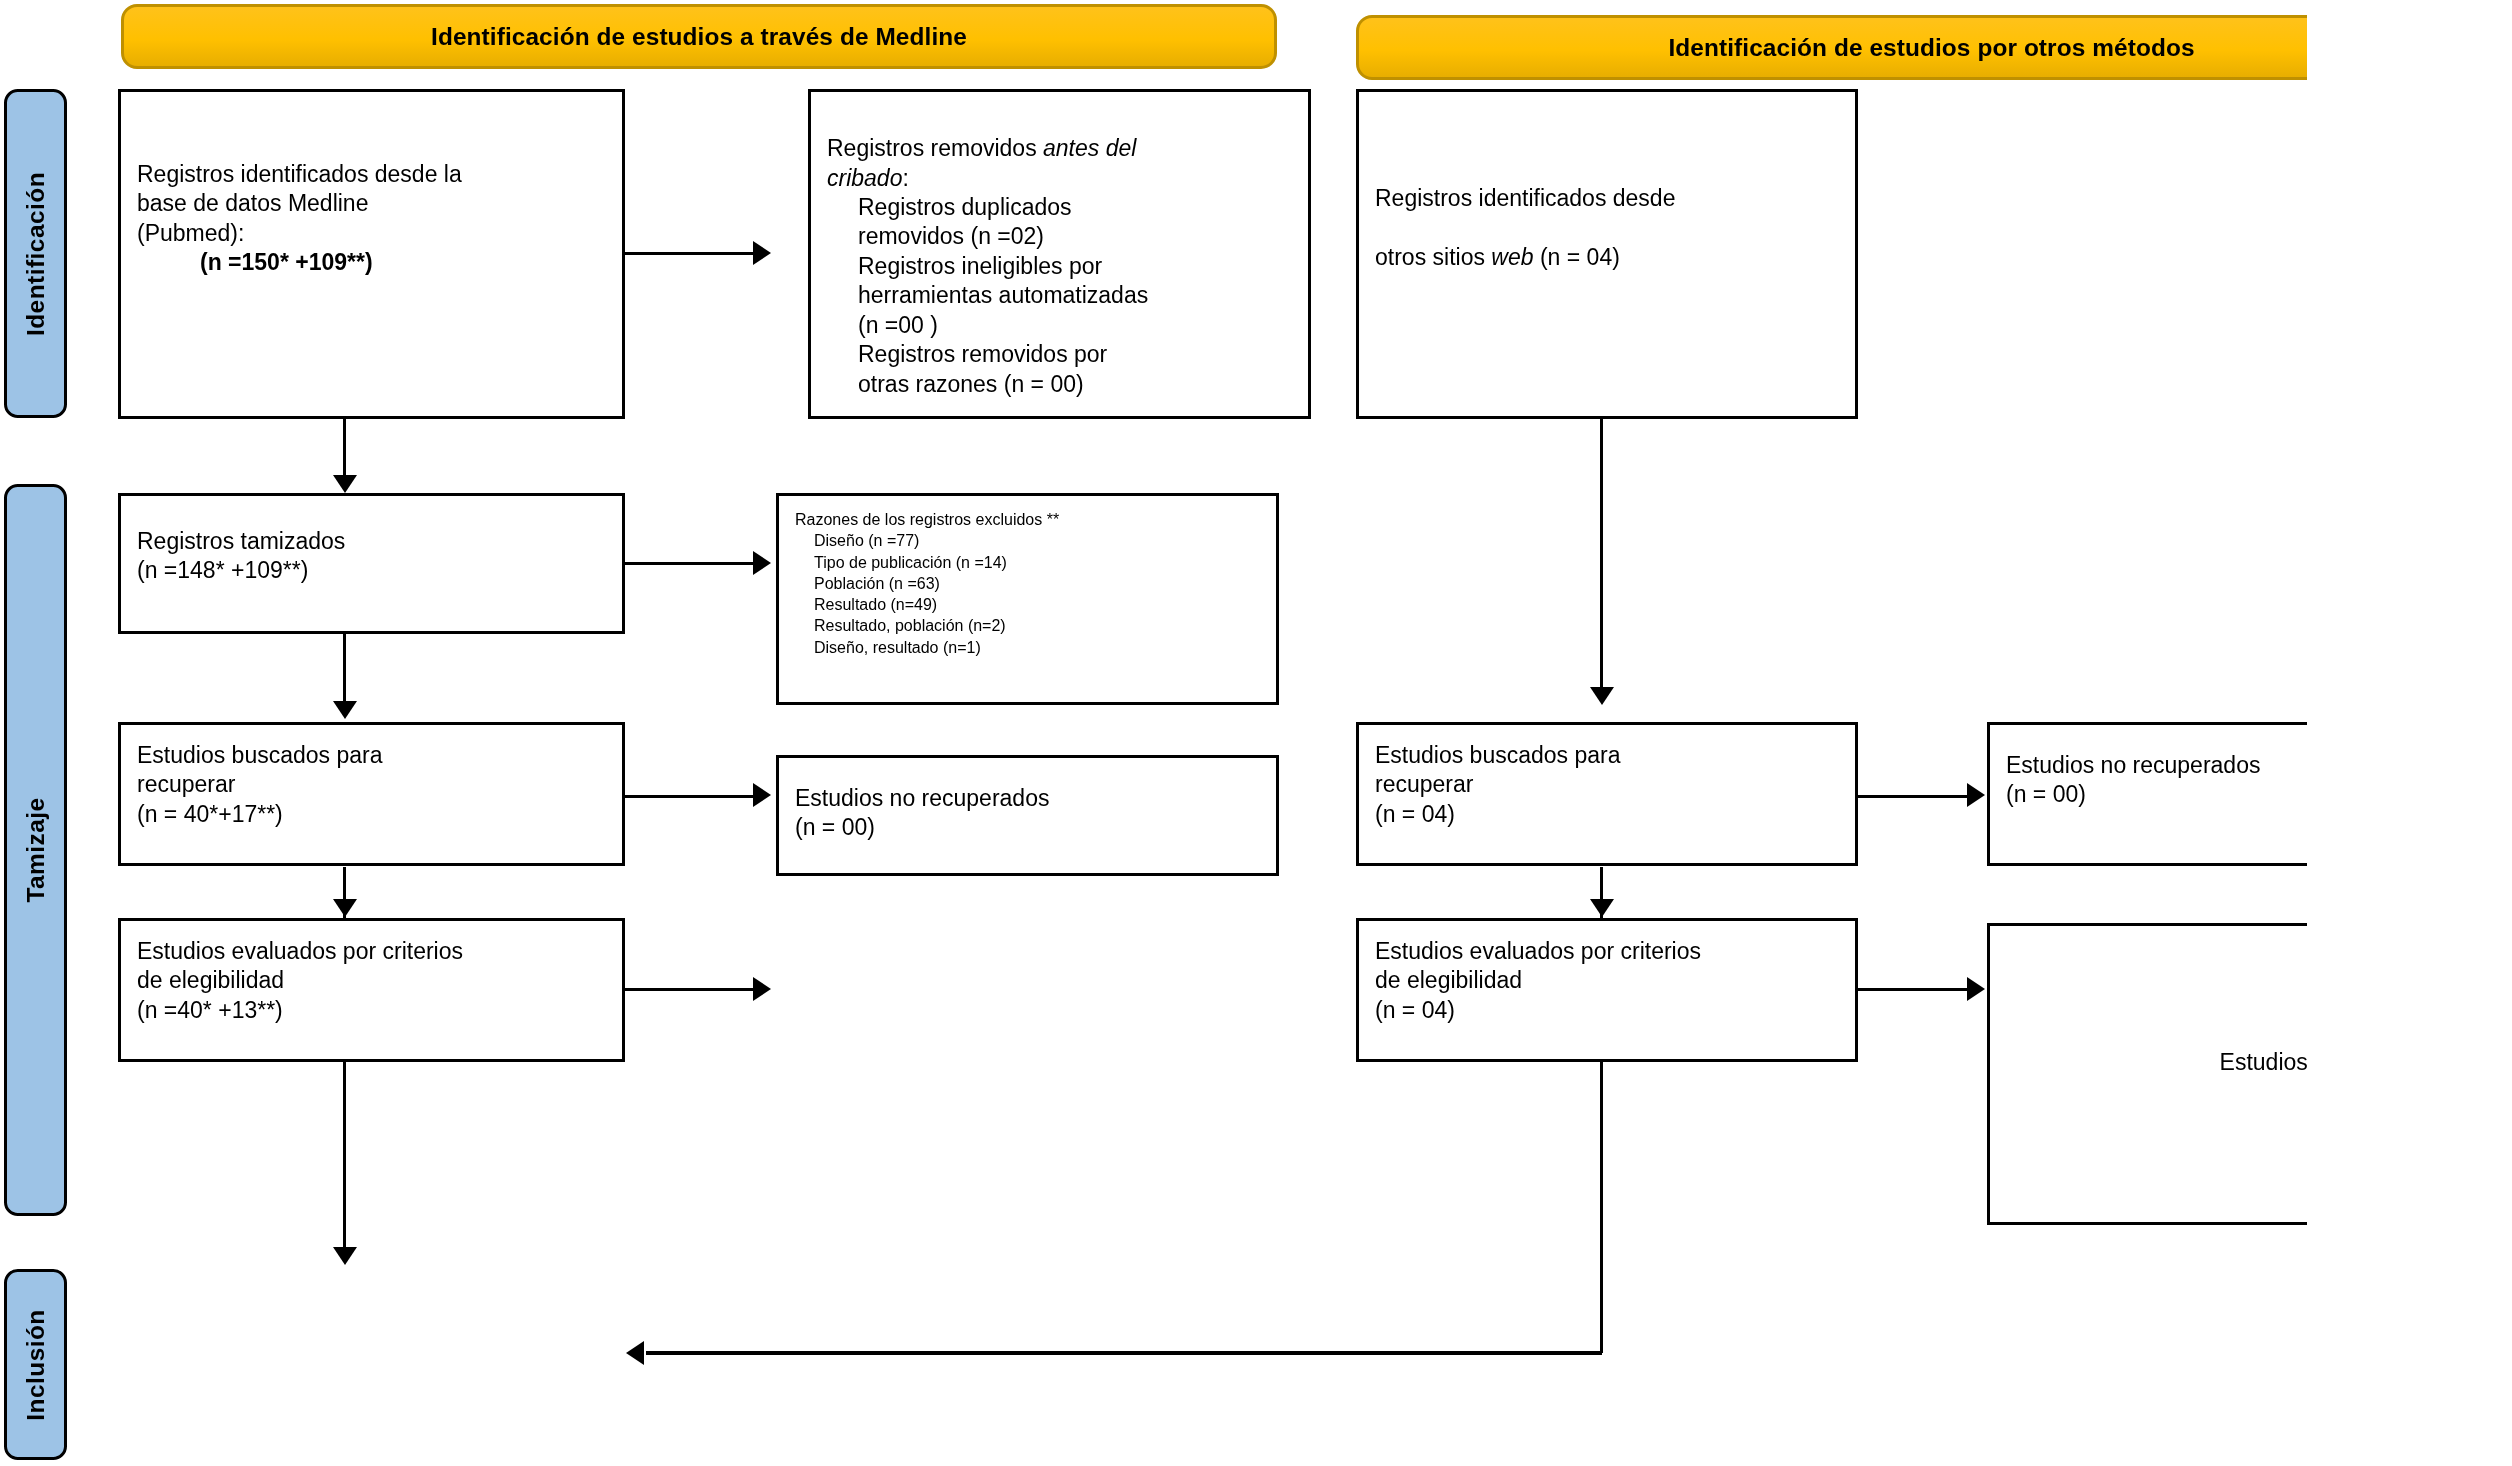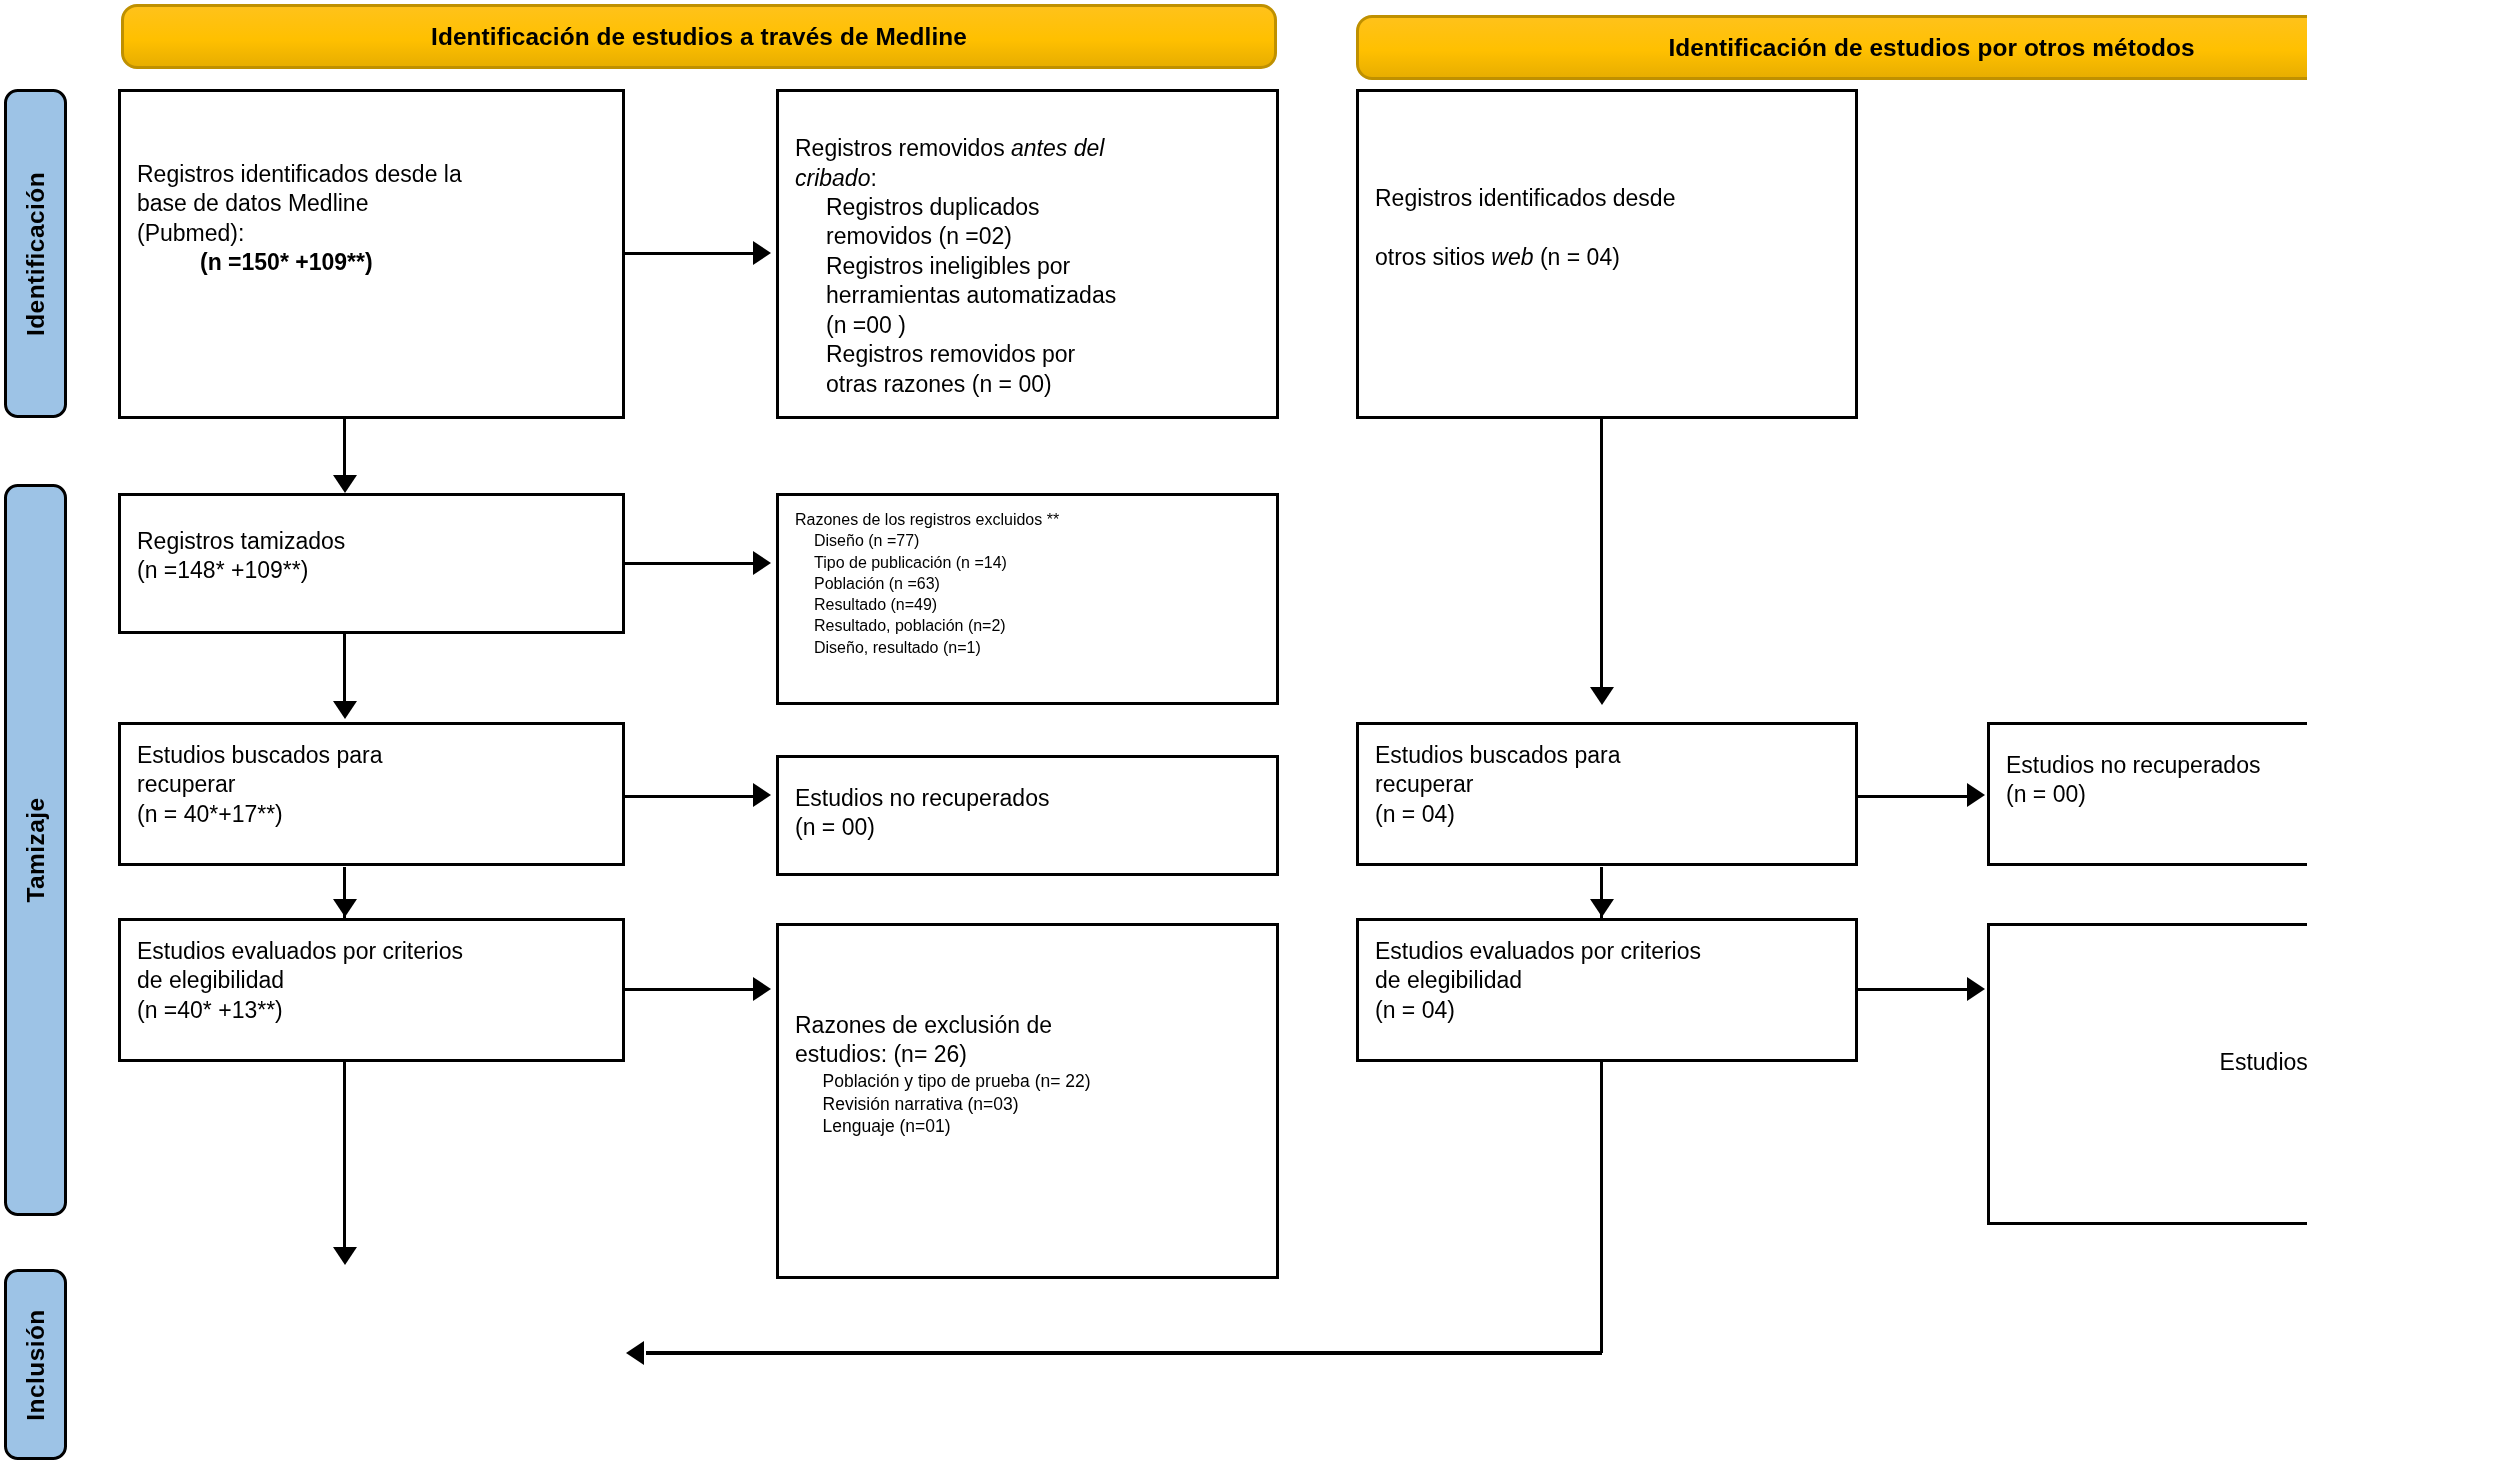--- a/index.html
+++ b/index.html
@@ -147,21 +147,21 @@
     <span>Inclusión</span>
   </div>
 
   <div class="box" style="left:118px; top:89px; width:507px; height:330px; padding-top:68px;">
     <div class="ttl">Registros identificados desde la</div>
     <div class="ttl">base de datos Medline</div>
     <div class="ttl">(Pubmed):</div>
     <div class="ind">(n =150* +109**)</div>
   </div>
 
-  <div class="box" style="left:776px; top:89px; width:503px; height:330px; padding-top:12.7px;">
+  <div class="box" style="left:808px; top:89px; width:503px; height:330px; padding-top:12.7px;">
     <div class="ttl">
       <span>Registros removidos </span><span class="ital">antes del</span><br><span class="ital">cribado</span><span>:</span>
     </div>
     <div class="sub">Registros duplicados
 removidos (n =02)
 Registros ineligibles por
 herramientas automatizadas
 (n =00 )
 Registros removidos por
 otras razones (n = 00)</div>
@@ -192,27 +192,20 @@
     <div class="ttl">Estudios no recuperados</div>
     <div class="ttl">(n = 00)</div>
   </div>
 
   <div class="box" style="left:118px; top:918px; width:507px; height:144px; padding-top:16px;">
     <div class="ttl">Estudios evaluados por criterios</div>
     <div class="ttl">de elegibilidad</div>
     <div class="ttl">(n =40* +13**)</div>
   </div>
 
-  <div class="box" style="left:776px; top:923px; width:503px; height:356px; padding-top:85px;">
-    <div class="ttl">Razones de exclusión de</div>
-    <div class="ttl">estudios: (n= 26)</div>
-    <div class="sub mid">Población y tipo de prueba (n= 22)
-Revisión narrativa (n=03)
-Lenguaje (n=01)</div>
-  </div>
 
 
   <div class="box" style="left:1356px; top:89px; width:502px; height:330px; padding-top:92px;">
     <div class="ttl">Registros identificados desde</div>
     <div class="ttl">
       <span>otros sitios </span><span class="ital">web</span><span> (n = 04)</span>
     </div>
   </div>
 
   <div class="box" style="left:1356px; top:722px; width:502px; height:144px; padding-top:16px;">

